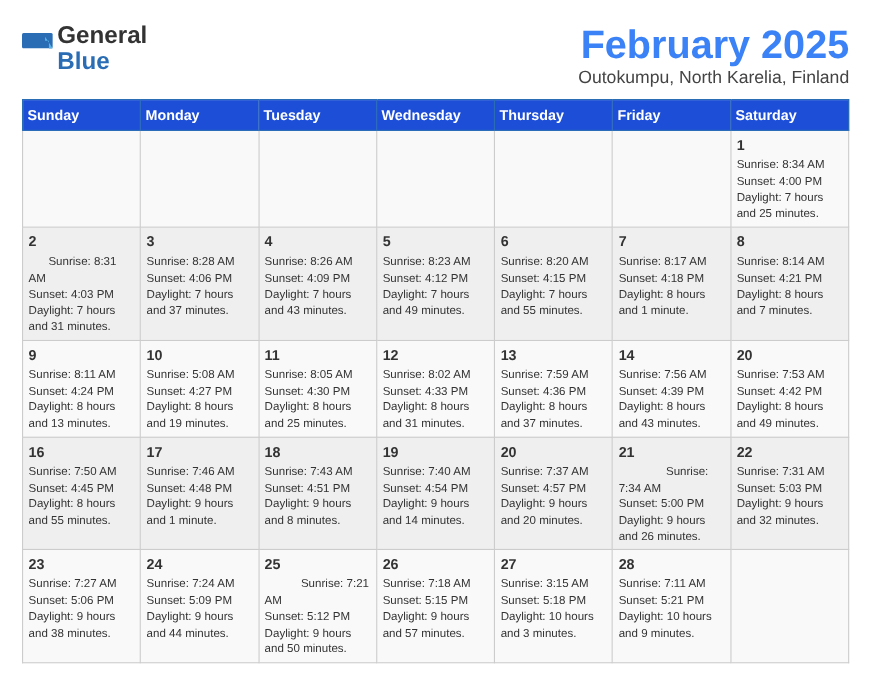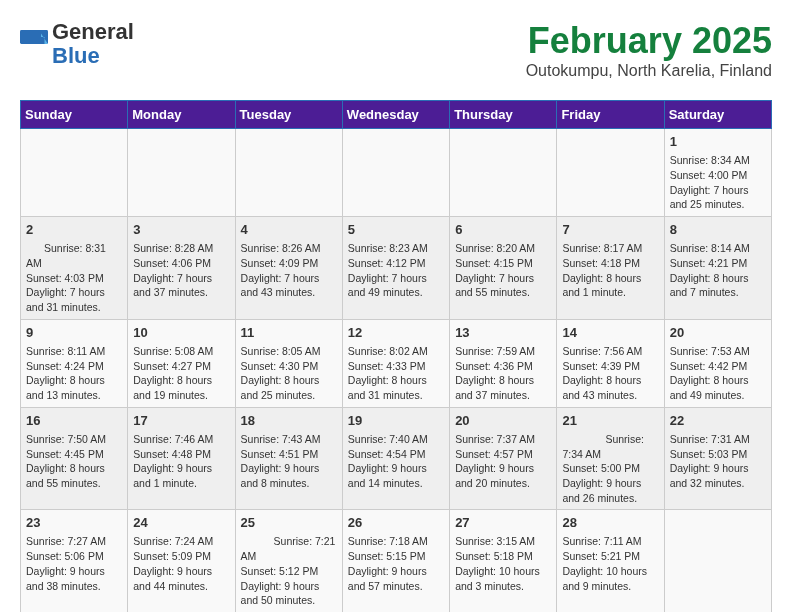--- a/index.html
+++ b/index.html
@@ -7,21 +7,21 @@
       font-family: Arial, sans-serif;
       background: #fff;
       width: 792px;
       min-height: 612px;
       padding: 20px;
     }
     .header-area {
       display: flex;
       justify-content: space-between;
       align-items: flex-start;
-      margin-bottom: 20px;
+      margin-bottom: 10px;
     }
     .logo {
       display: flex;
       align-items: center;
       gap: 4px;
     }
     .logo-text {
       font-size: 22px;
       font-weight: bold;
       line-height: 1.1;
@@ -31,34 +31,34 @@
     .logo-icon {
       width: 28px;
       height: 28px;
     }
     .title-area {
       text-align: right;
     }
     .title-area h1 {
       font-size: 36px;
       font-weight: bold;
-      color: #15803d;
+      color: #3b82f6;
     }
     .title-area h2 {
       font-size: 16px;
       font-weight: normal;
       color: #444;
     }
     .calendar {
       width: 100%;
       border-collapse: collapse;
       font-size: 11px;
     }
     .calendar thead tr {
-      background-color: #4c1d95;
+      background-color: #1d4ed8;
       color: #fff;
     }
     .calendar thead th {
       padding: 6px 4px;
       text-align: left;
       font-size: 13px;
       font-weight: bold;
       border: 1px solid #2a6db5;
     }
     .calendar tbody td {

